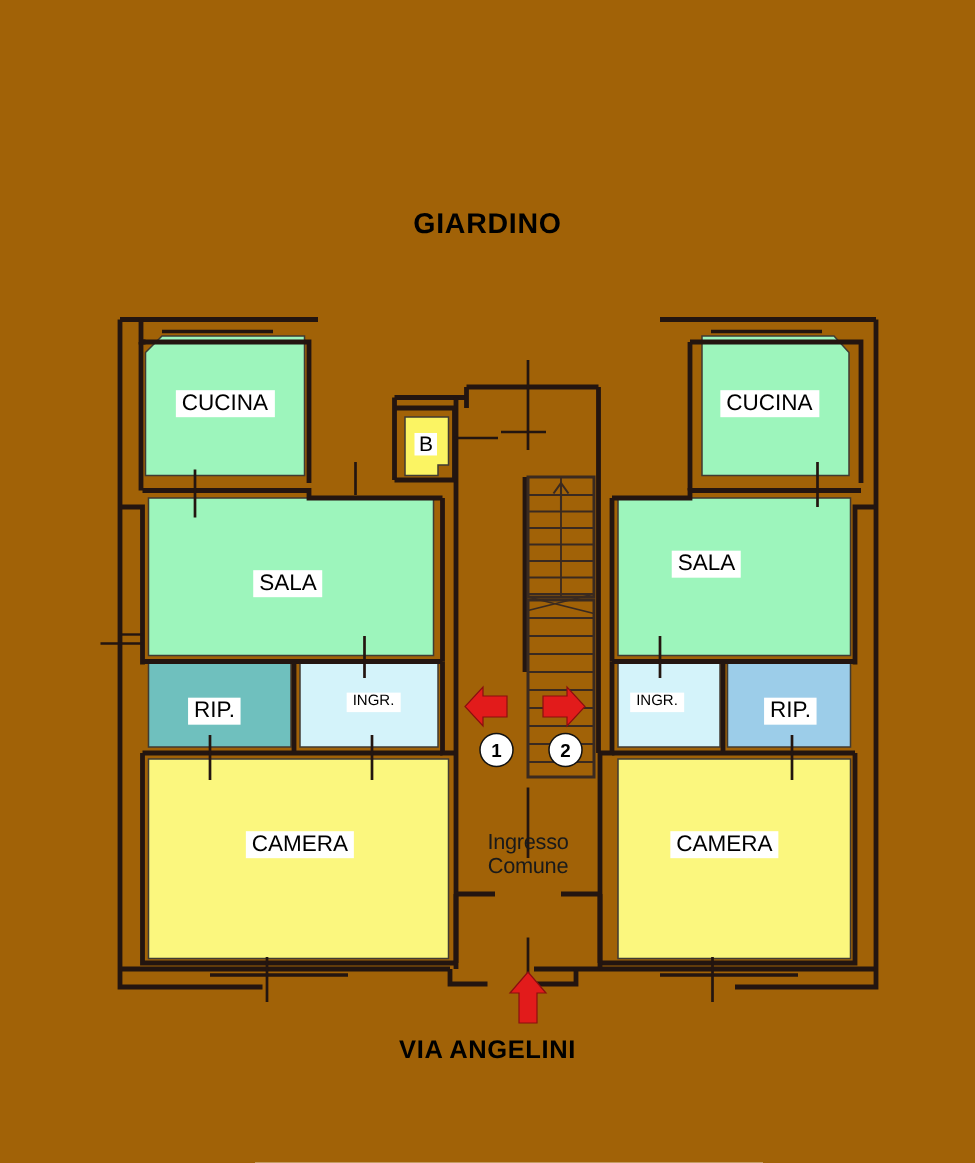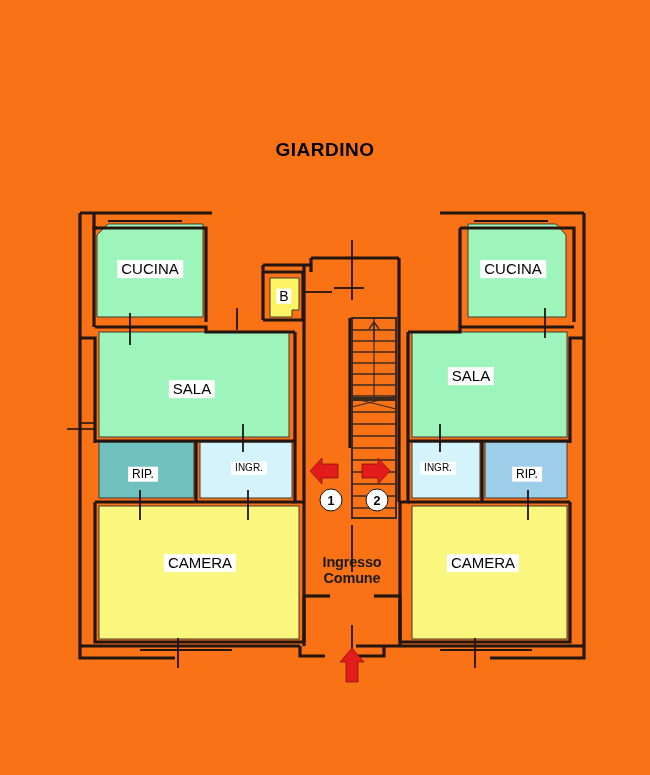--- a/index.html
+++ b/index.html
@@ -11,21 +11,21 @@
     width: 650px;
     height: 775px;
     font-family: "Liberation Sans", sans-serif;
     overflow: hidden;
     position: relative;
   }
   #plan-root {
     position: relative;
     width: 650px;
     height: 775px;
-    background: #f97316;
+    background: #a16207;
   }
   #plan-title {
     position: absolute;
     left: 0;
     top: 139px;
     width: 650px;
     text-align: center;
     font-size: 19px;
     font-weight: bold;
     letter-spacing: 0.5px;
@@ -55,27 +55,27 @@
     color: #000000;
     font-weight: normal;
     text-align: center;
     line-height: 1.05;
     padding: 1px 4px;
     white-space: nowrap;
     transform: translate(-50%, -50%);
   }
   .lbl-lg  { font-size: 15px; }
   .lbl-md  { font-size: 10px; }
-  .lbl-sm  { font-size: 12px; }
+  .lbl-sm  { font-size: 15px; }
   .lbl-b   { font-size: 14px; padding: 0 3px; }
   .corridor-label {
     position: absolute;
     color: #1a1a1a;
     font-size: 14.5px;
-    font-weight: bold;
+    font-weight: normal;
     line-height: 1.12;
     text-align: center;
     background: transparent;
     white-space: nowrap;
     transform: translate(-50%, -50%);
     letter-spacing: -0.2px;
   }
   .marker-num {
     position: absolute;
     width: 21px;
@@ -265,14 +265,15 @@
   <div class="room-label lbl-lg" style="left:483px; top:563px;">CAMERA</div>
 
   <div class="corridor-label" style="left:352px; top:570px;">
     <span>Ingresso</span><br>
     <span>Comune</span>
   </div>
 
   <div class="marker-num" style="left:331px; top:500px;">1</div>
   <div class="marker-num" style="left:377px; top:500px;">2</div>
 
+  <div id="street-label">VIA ANGELINI</div>
 
 </div>
 
 </body></html>

